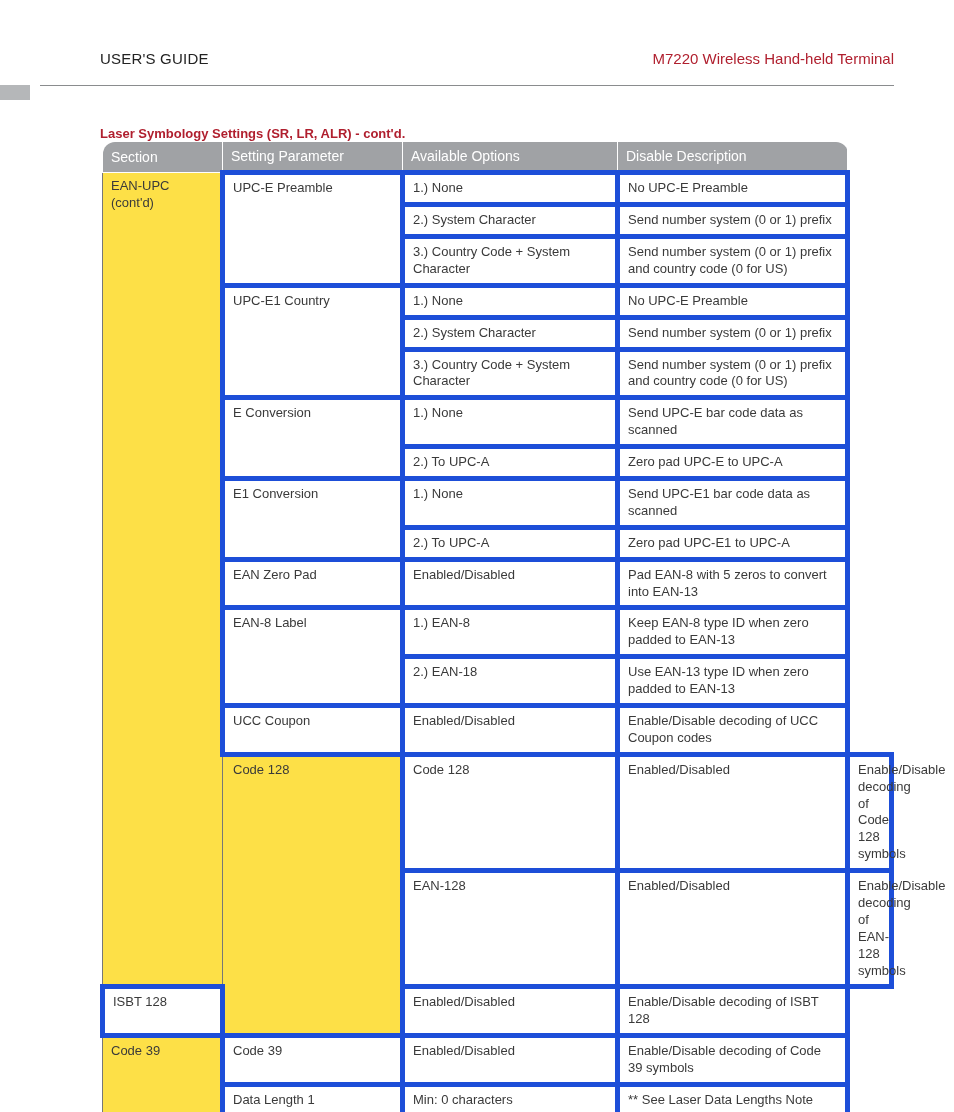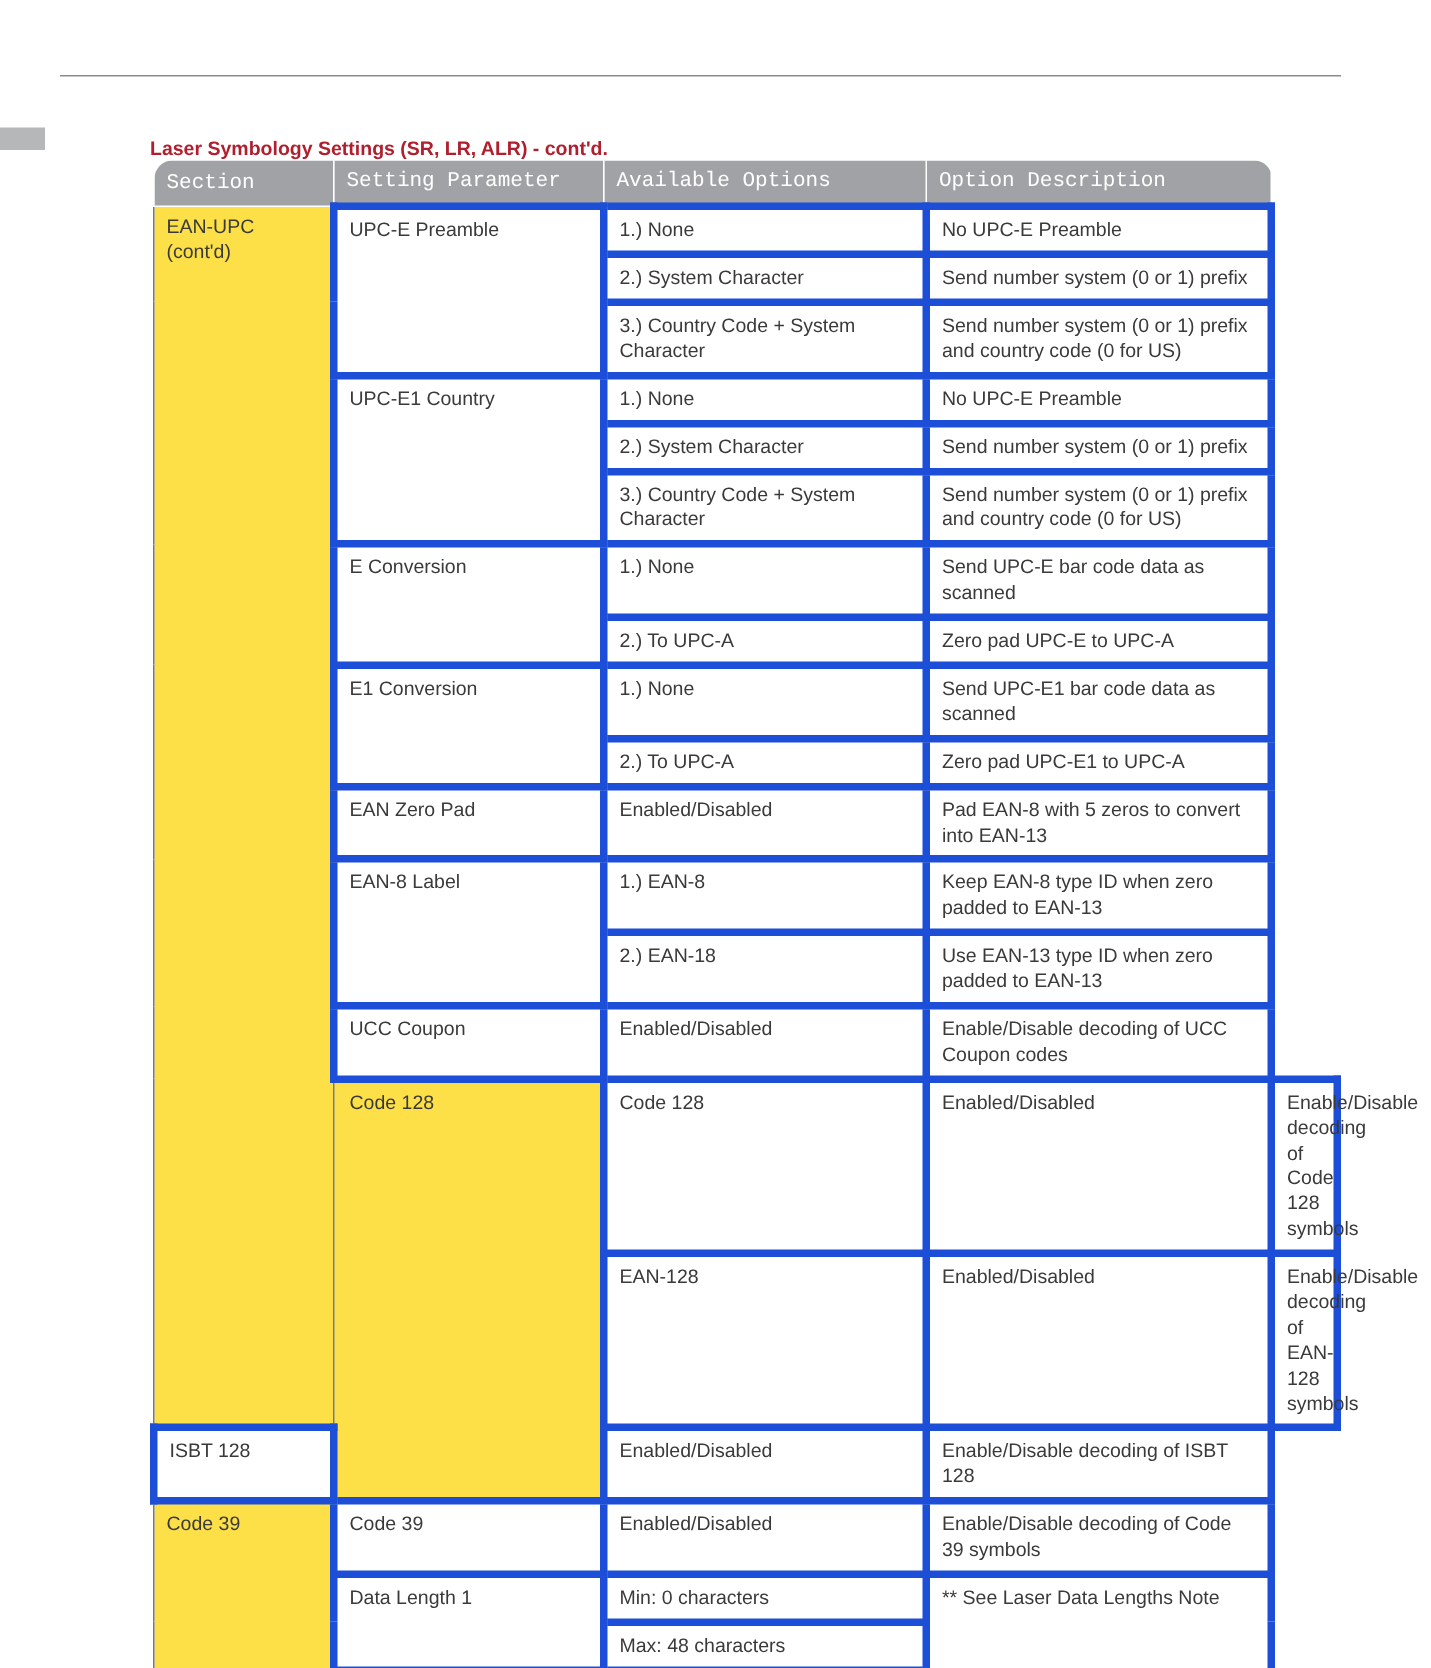--- a/index.html
+++ b/index.html
@@ -70,21 +70,20 @@
   table.params col.c4 { width: 230px; }
 
   table.params th {
     background: #a0a2a5;
     color: #fff;
     font-weight: 400;
     text-align: left;
     padding: 5px 8px;
     border: 1px solid #fff;
     font-size: 14px;
-    font-family: Liberation Mono, monospace;
   }
   table.params th:first-child { border-top-left-radius: 12px; }
   table.params th:last-child  { border-top-right-radius: 12px; }
 
   table.params td {
     border: 5px solid #1d4ed8;
     padding: 5px 8px;
     vertical-align: top;
     color: #3a3a3a;
   }
@@ -99,38 +98,42 @@
   table.params tr:last-child td:first-child { border-bottom-left-radius: 12px; }
   table.params tr:last-child td:last-child  { border-bottom-right-radius: 12px; }
 </style>
 </head>
 <body>
 
 <div class="page">
 
   <div class="left-tab"></div>
 
+  <div class="hdr">
+    <div class="hdr-left">USER'S GUIDE</div>
+    <div class="hdr-right">M7220 Wireless Hand-held Terminal</div>
+  </div>
   <hr class="hdr-rule">
 
   <h2 class="section-title">Laser Symbology Settings (SR, LR, ALR) - cont'd.</h2>
 
   <div class="tbl-wrap">
     <table class="params">
       <colgroup>
         <col class="c1">
           <col class="c2">
           <col class="c3">
           <col class="c4">
       </colgroup>
       <thead>
         <tr>
           <th>Section</th>
           <th>Setting Parameter</th>
           <th>Available Options</th>
-          <th>Option Description</th>
+          <th>Disable Description</th>
         </tr>
       </thead>
       <tbody id="tbody">
           <tr>
             <td class="section-cell" rowspan="16">EAN-UPC (cont'd)</td>
             <td rowspan="3">UPC-E Preamble</td>
             <td>1.) None</td>
             <td>No UPC-E Preamble</td>
           </tr>
           <tr>

